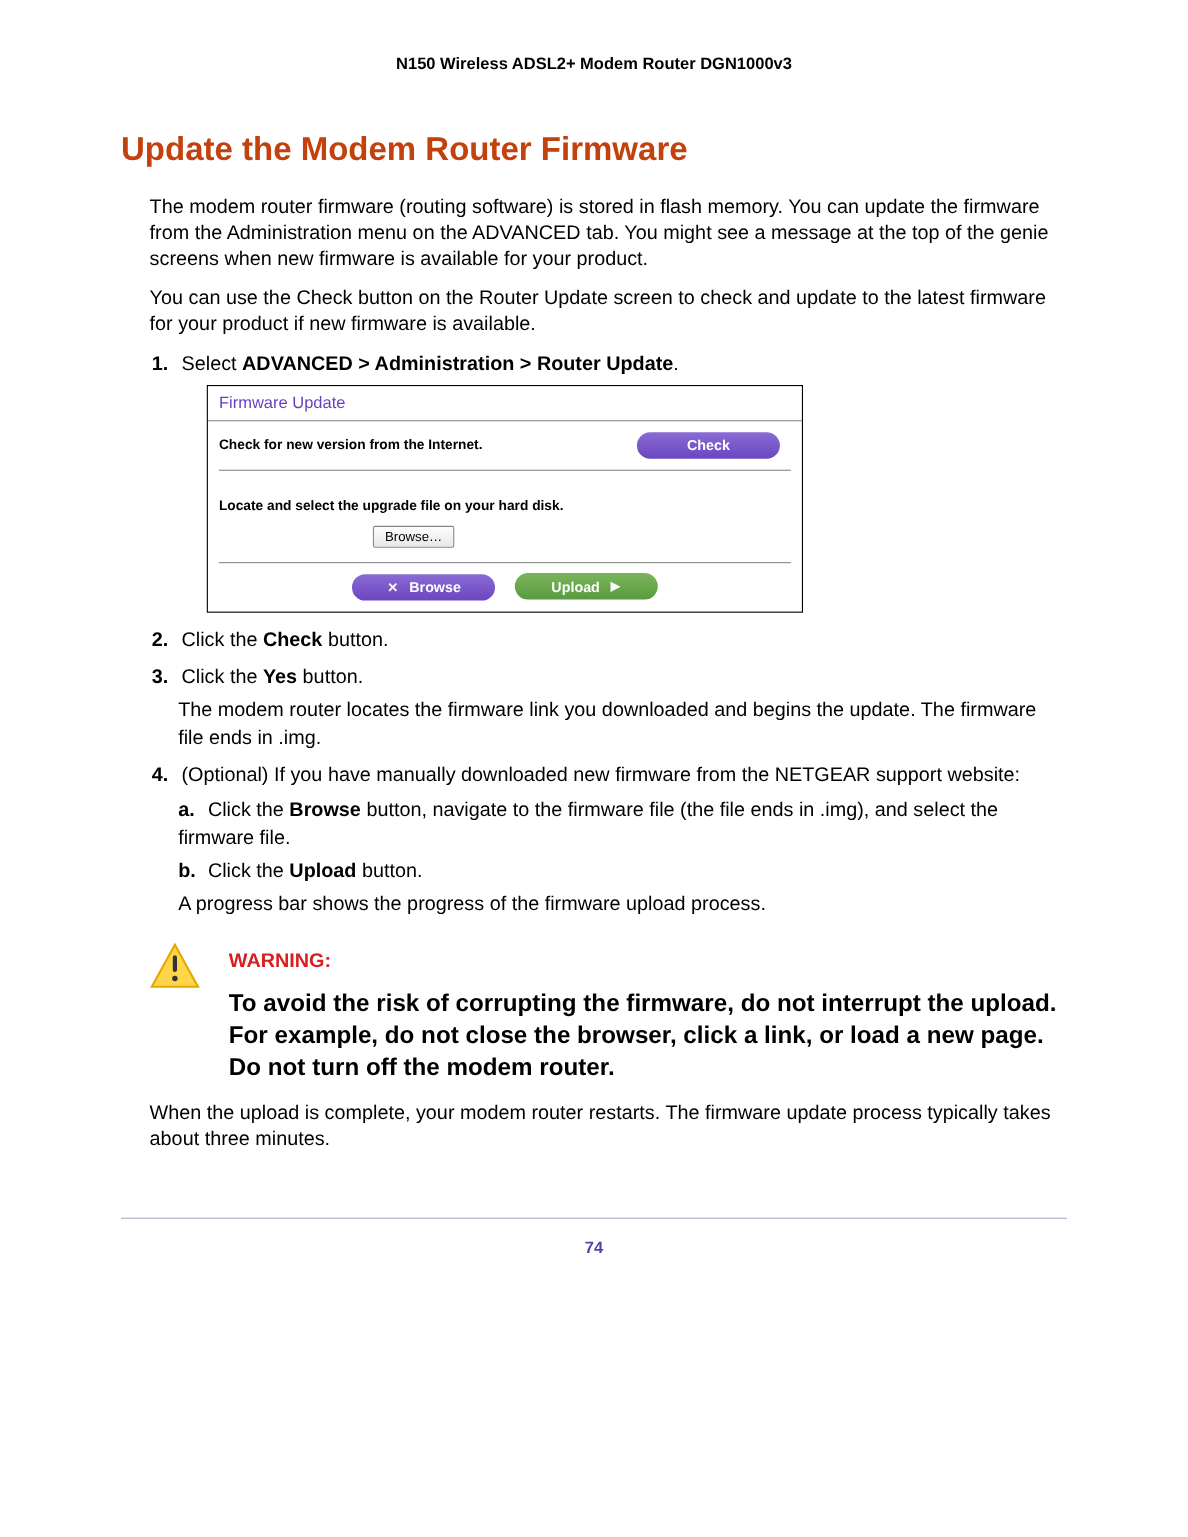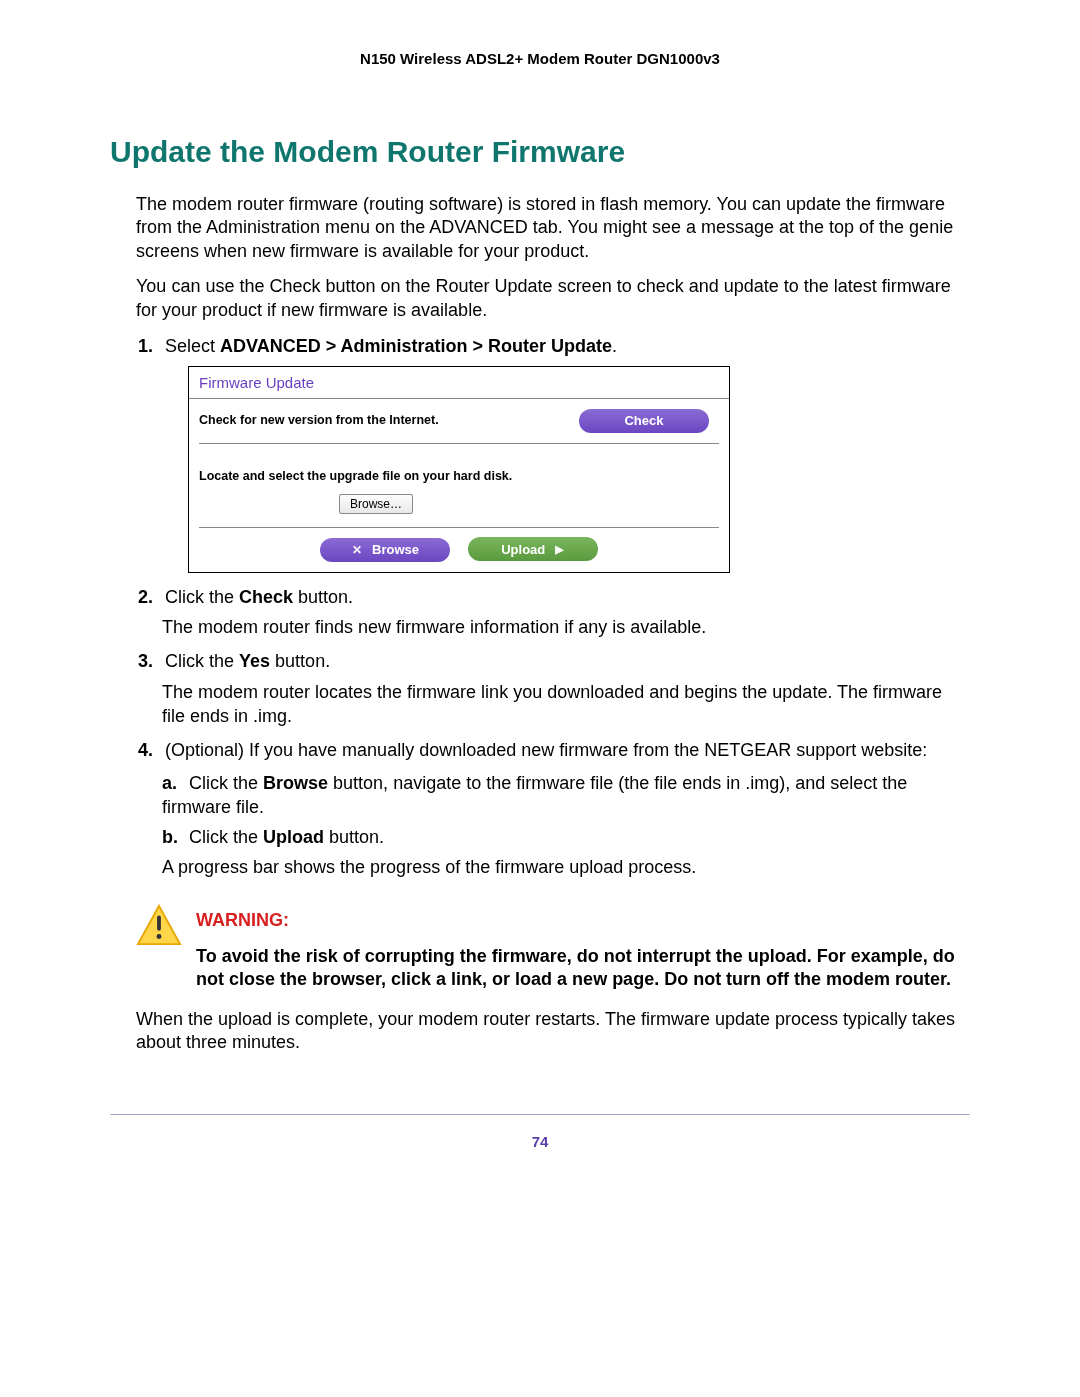--- a/index.html
+++ b/index.html
@@ -13,24 +13,24 @@
   .page {
     width: 1080px;
     padding: 50px 110px 40px 110px;
     box-sizing: border-box;
     position: relative;
   }
   .running-header {
     text-align: center;
     font-weight: bold;
     font-size: 15px;
-    margin-bottom: 68px;
+    margin-bottom: 52px;
   }
   h1.section-title {
-    color: #0f766e;
+    color: #c2410c;
     font-size: 30px;
     font-weight: bold;
     margin: 0 0 24px 0;
   }
   .bodytext {
     font-size: 18px;
     line-height: 1.3;
     margin: 0 0 12px 0;
     padding-left: 26px;
   }
@@ -145,37 +145,37 @@
     padding: 0 14px;
     box-sizing: border-box;
   }
   .pill-purple { background: linear-gradient(#8a6bd4, #6b46c1); }
   .pill-green  { background: linear-gradient(#7ab55c, #5a9a3f); }
   .pill-btn .x { font-size: 12px; opacity: .95; }
   .pill-btn .arrow { font-size: 11px; opacity: .95; }
 
   .warning-block {
     display: flex;
-    gap: 14px;
+    gap: 26px;
     margin: 24px 0 16px 26px;
   }
   .warning-icon {
     width: 46px;
     flex: none;
   }
   .warning-body { flex: 1; }
   .warning-label {
     color: #d81e1e;
     font-weight: bold;
     font-size: 18px;
     margin: 6px 0 14px 0;
   }
   .warning-text {
     font-weight: bold;
-    font-size: 18px;
+    font-size: 22px;
     line-height: 1.3;
   }
   .footer-rule {
     border: none;
     border-top: 1px solid #b1a3c9;
     margin: 60px 0 18px 0;
   }
   .footer {
     text-align: center;
     font-size: 15px;
@@ -224,21 +224,20 @@
             <span>Upload</span>
             <span class="arrow">▶</span>
           </span>
         </div>
       </div>
     </li>
 
     <li>
       <span class="num">2.</span>
       <span>Click the </span><b>Check</b><span> button.</span>
-      <span class="after">The modem router finds new firmware information if any is available.</span>
     </li>
 
     <li>
       <span class="num">3.</span>
       <span>Click the </span><b>Yes</b><span> button.</span>
       <span class="after">The modem router locates the firmware link you downloaded and begins the update. The firmware file ends in .img.</span>
     </li>
 
     <li>
       <span class="num">4.</span>

